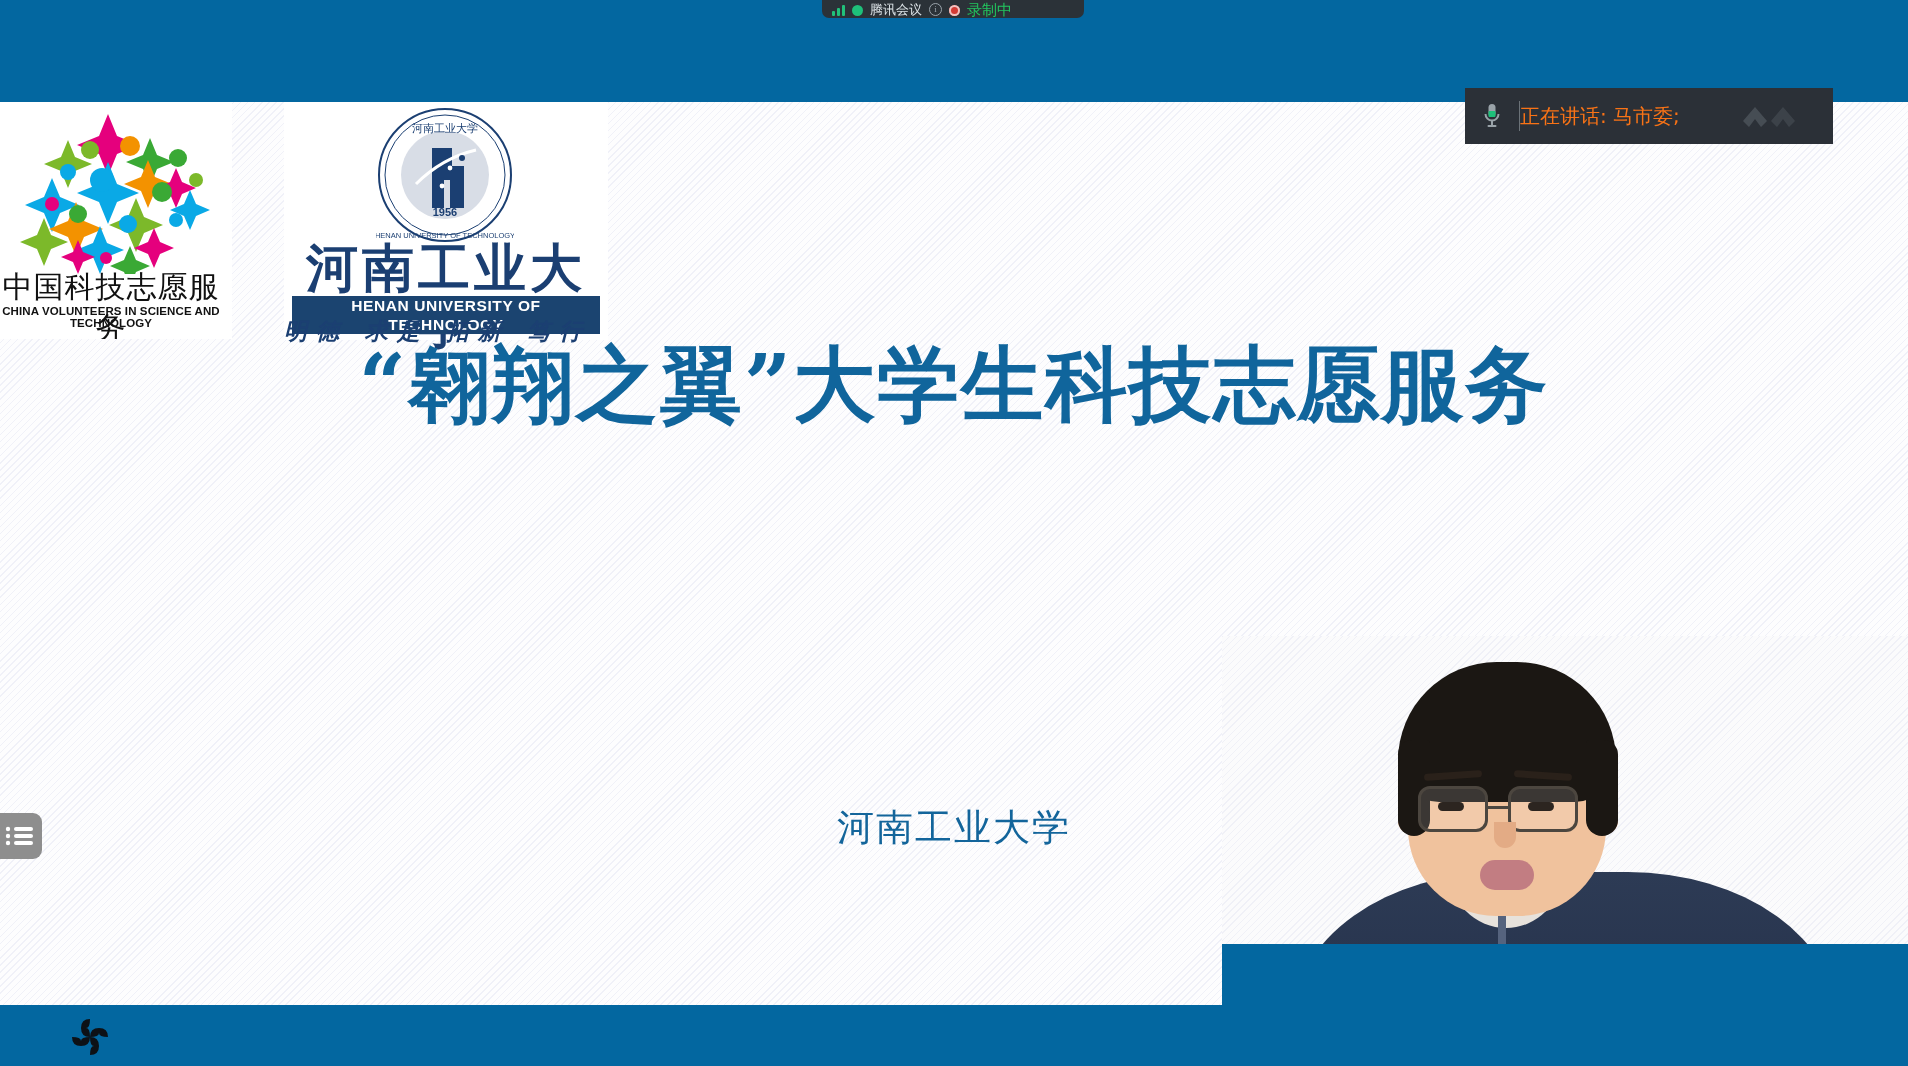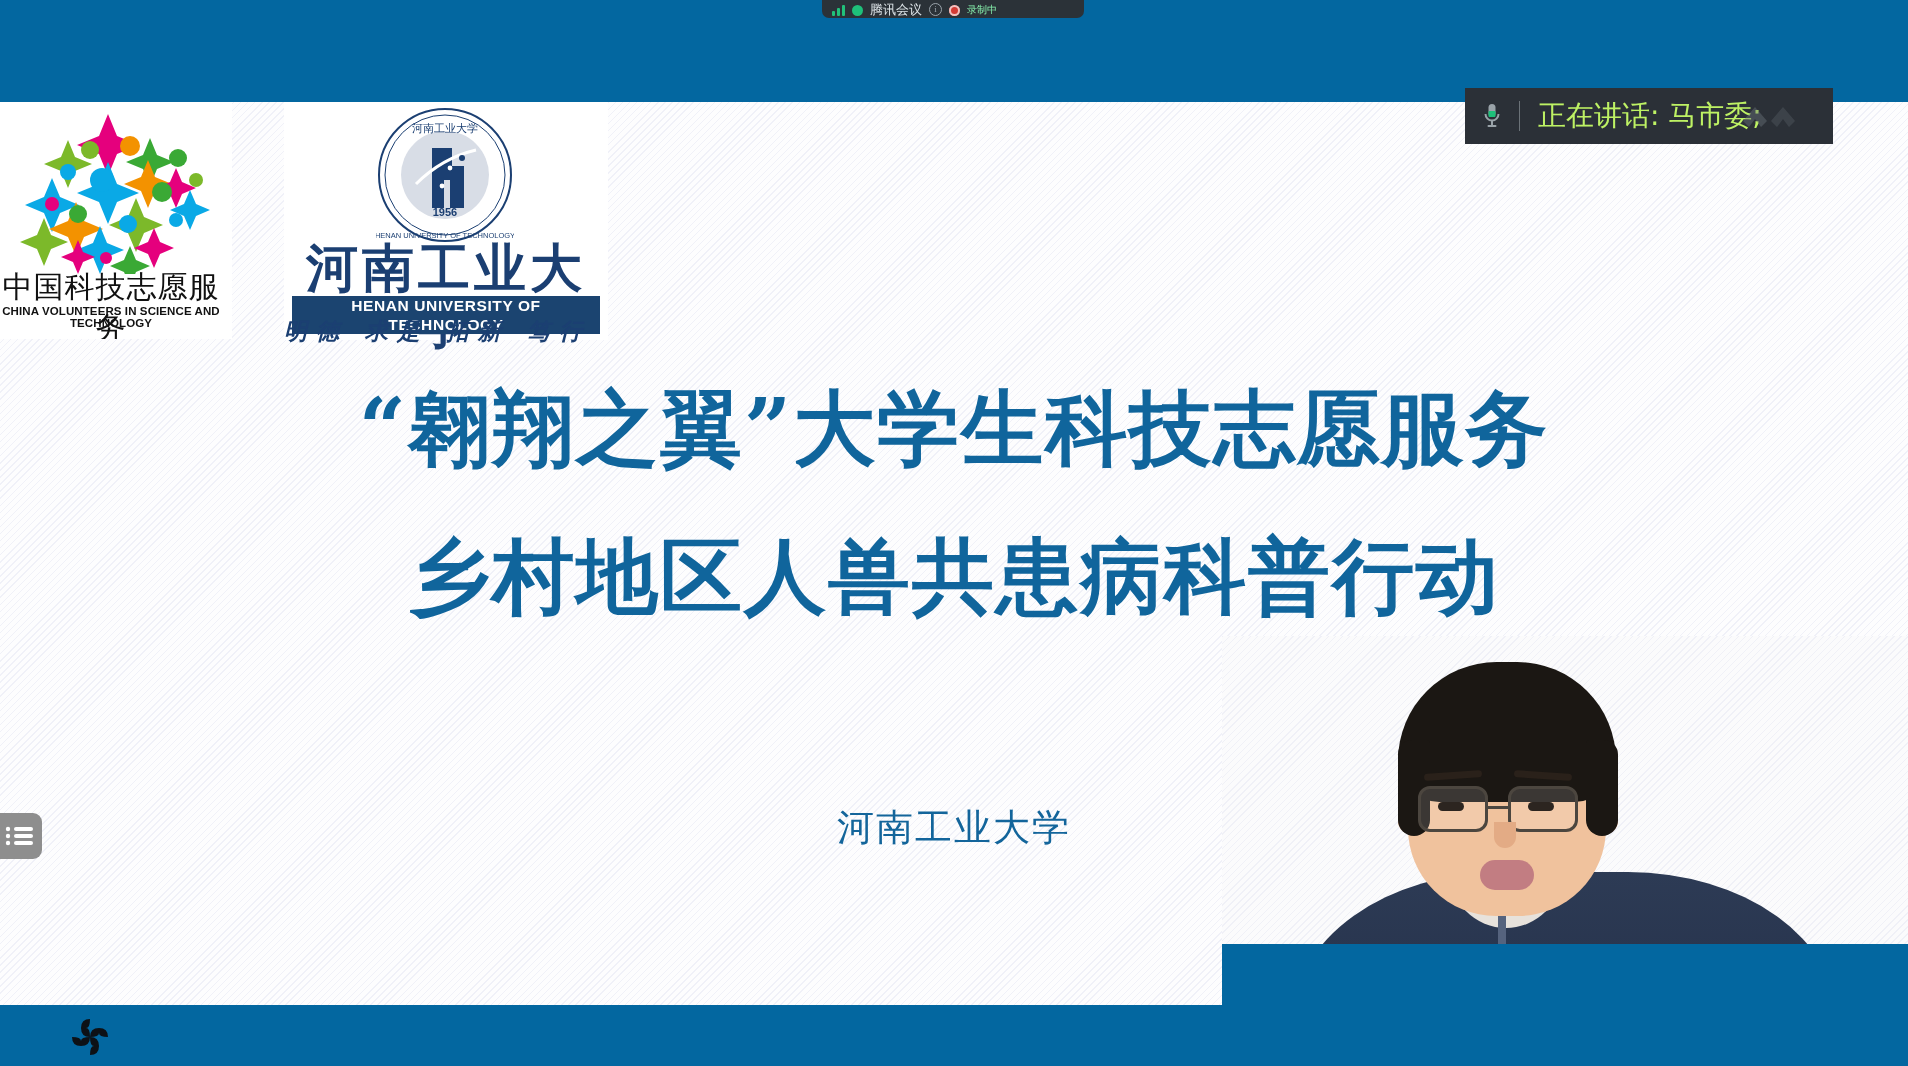--- a/index.html
+++ b/index.html
@@ -39,21 +39,21 @@
     white-space:nowrap;
   }
   .info-ic{
     width:13px;height:13px;border-radius:50%;
     border:1.4px solid #9aa4ab;color:#9aa4ab;
     font-size:9px;line-height:10px;text-align:center;
     font-family:"Liberation Serif",serif;
   }
   .reddot{ width:11px;height:11px;border-radius:50%;background:#d33a34;
            box-shadow:inset 0 0 0 2px #eec4c2; }
-  .rec-label{ color:#86efac; font-size:10px; line-height:13px; white-space:nowrap;}
+  .rec-label{ color:#22c55e; font-size:15px; line-height:13px; white-space:nowrap;}
 
   
   .slide{
     position:absolute;
     left:0; top:102px;
     width:1908px; height:903px;
     background:
       repeating-linear-gradient(135deg,
         rgba(110,120,190,.09) 0px,
         rgba(110,120,190,.09) 1px,
@@ -122,21 +122,21 @@
 
   
   .slide-title{
     position:absolute; left:0; top:230px; width:1908px;
     text-align:center; color:#10659c;
     font-family:"DejaVu Serif","Liberation Serif",serif;
     font-size:82px; line-height:104px; font-weight:600;
     letter-spacing:2px;
     z-index:5;
   }
-  .slide-title div{ white-space:nowrap;margin-top:44px; }
+  .slide-title div{ white-space:nowrap; }
 
   .slide-sub{
     position:absolute; left:0; top:696px; width:1908px;
     text-align:center; color:#13659b;
     font-family:"DejaVu Serif","Liberation Serif",serif;
     font-size:37px; line-height:60px; letter-spacing:2px;
     z-index:5;
   }
 
   
@@ -154,21 +154,21 @@
   .speaker-badge{
     position:absolute; right:75px; top:88px;
     width:368px; height:56px;
     background:#2b3037;
     display:flex; align-items:center;
     z-index:55;
   }
   .mic-wrap{ width:54px; display:flex; justify-content:center; }
   .divider-v{ width:1px; height:30px; background:#6b7278; }
   .speaker-name{
-    color:#bef264; font-size:28px; margin-left:18px; white-space:nowrap;
+    color:#f97316; font-size:20px; white-space:nowrap;
     font-family:"DejaVu Sans",sans-serif;
   }
   .tm-watermark{
     position:absolute; right:18px; top:13px;
     width:78px; height:32px; opacity:.42;
   }
 
   
   .presenter{
     position:absolute; left:1222px; top:636px;
@@ -332,21 +332,20 @@
         <text x="69" y="26" fill="#1b3f72" font-size="11" text-anchor="middle" font-family="DejaVu Serif, serif">河南工业大学</text>
         <text x="69" y="132" fill="#1b3f72" font-size="7.5" text-anchor="middle" font-family="Liberation Sans, sans-serif">HENAN UNIVERSITY OF TECHNOLOGY</text>
       </svg>
       <div class="haut-cn">河南工业大学</div>
       <div class="haut-en">HENAN UNIVERSITY OF TECHNOLOGY</div>
       <div class="haut-motto">明德 求是 拓新 笃行</div>
     </div>
 
     <div class="slide-title">
       <div>“翱翔之翼”大学生科技志愿服务</div>
-      <div>乡村地区人兽共患病科普行动</div>
     </div>
 
     <div class="slide-sub">
       <div>河南工业大学</div>
     </div>
 
   </div>
 
   <div class="list-btn">
     <svg width="30" height="22" viewBox="0 0 30 22">

